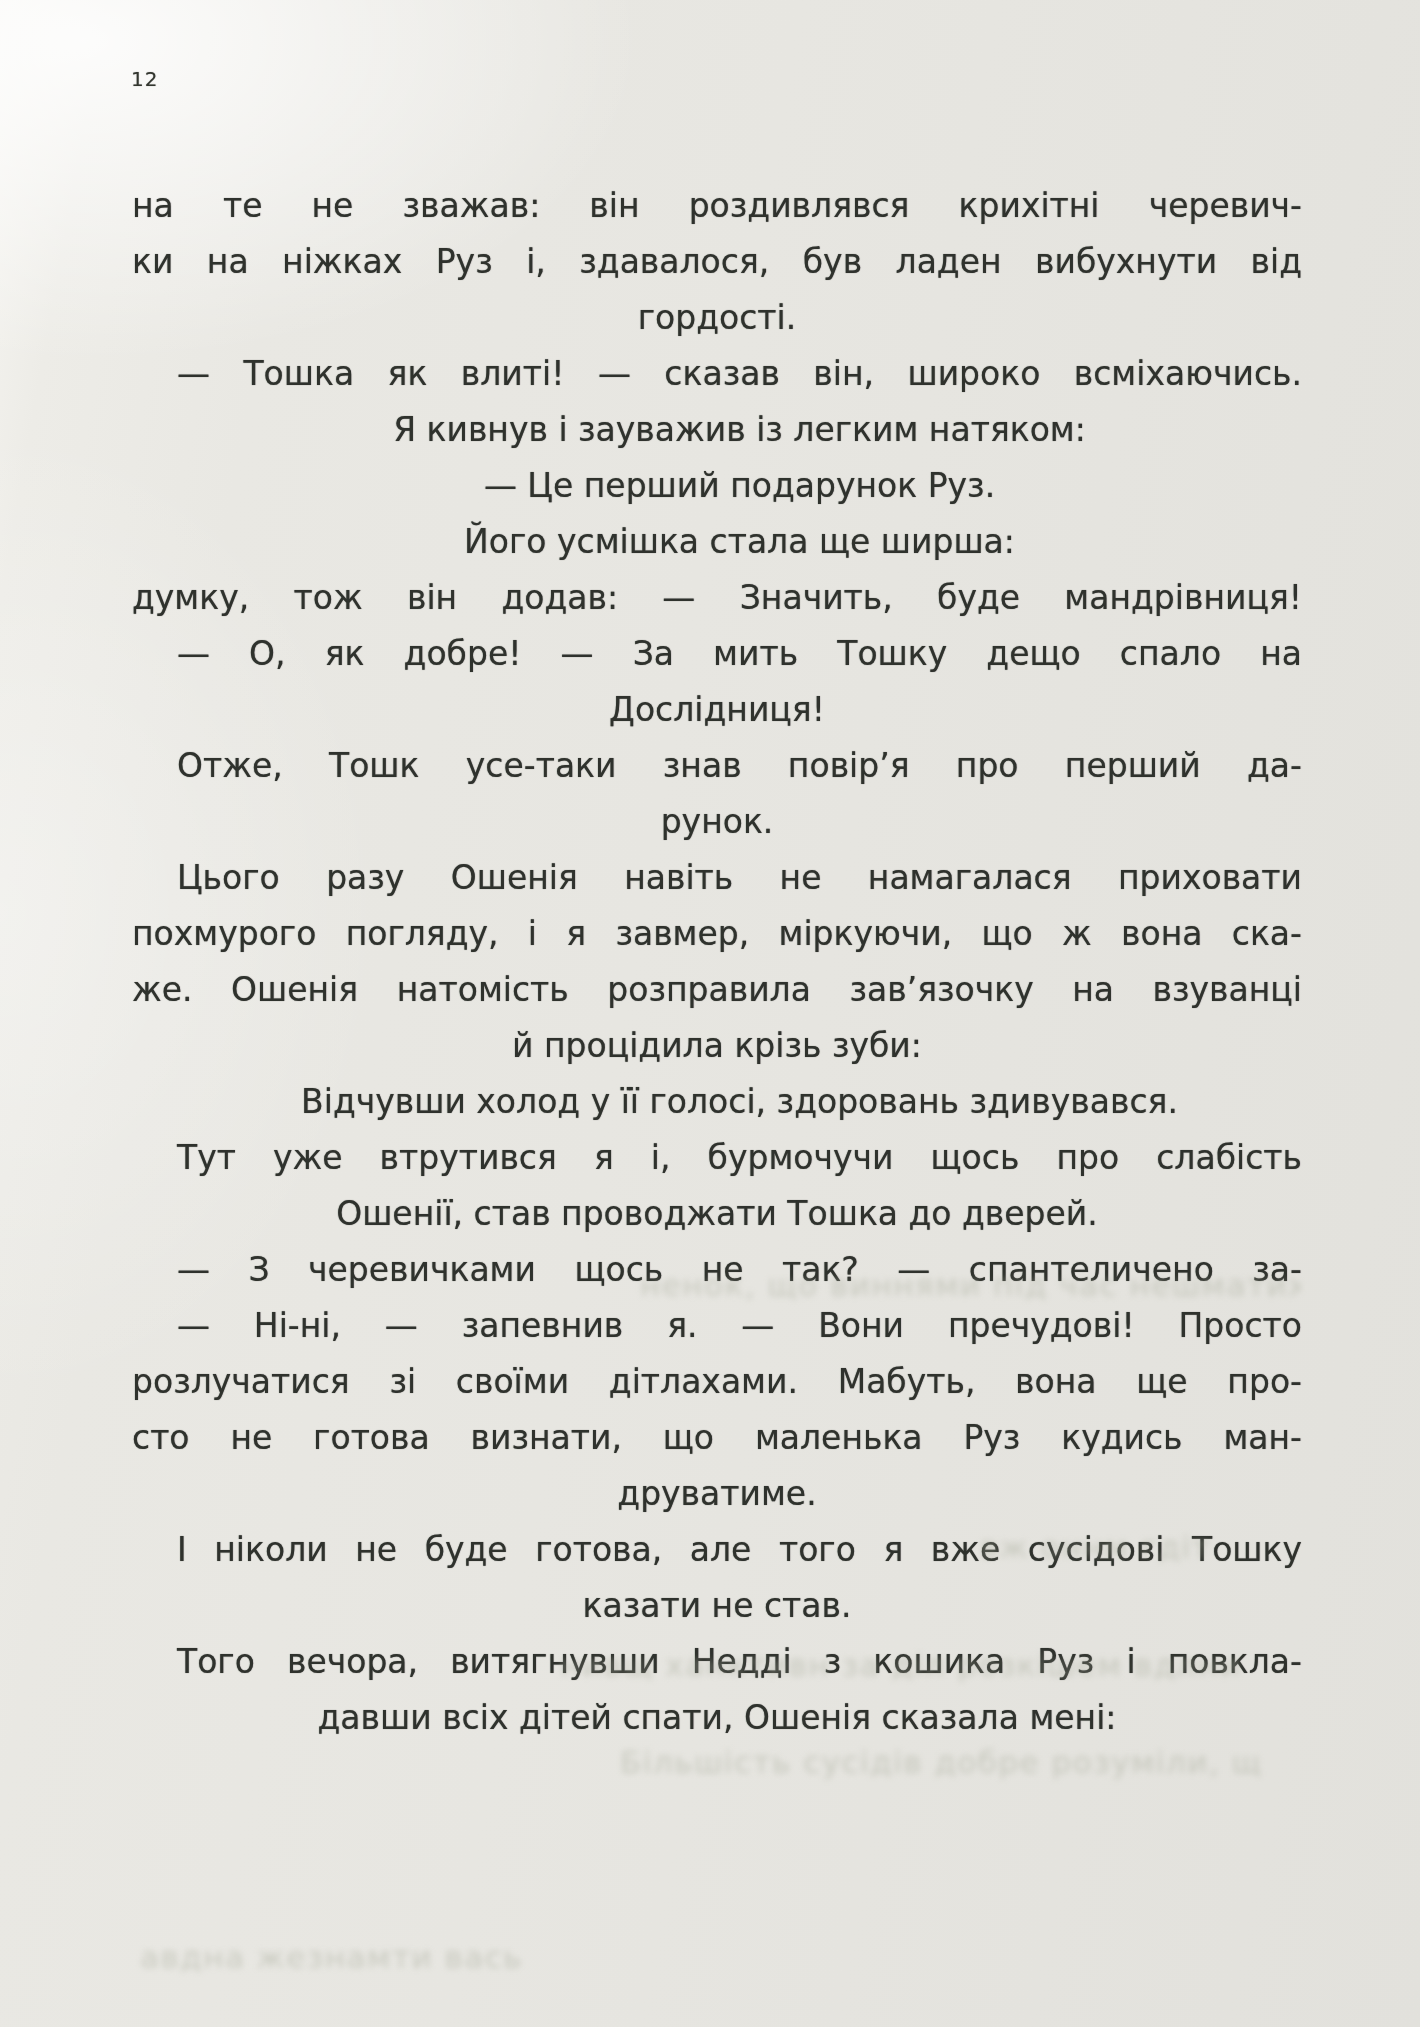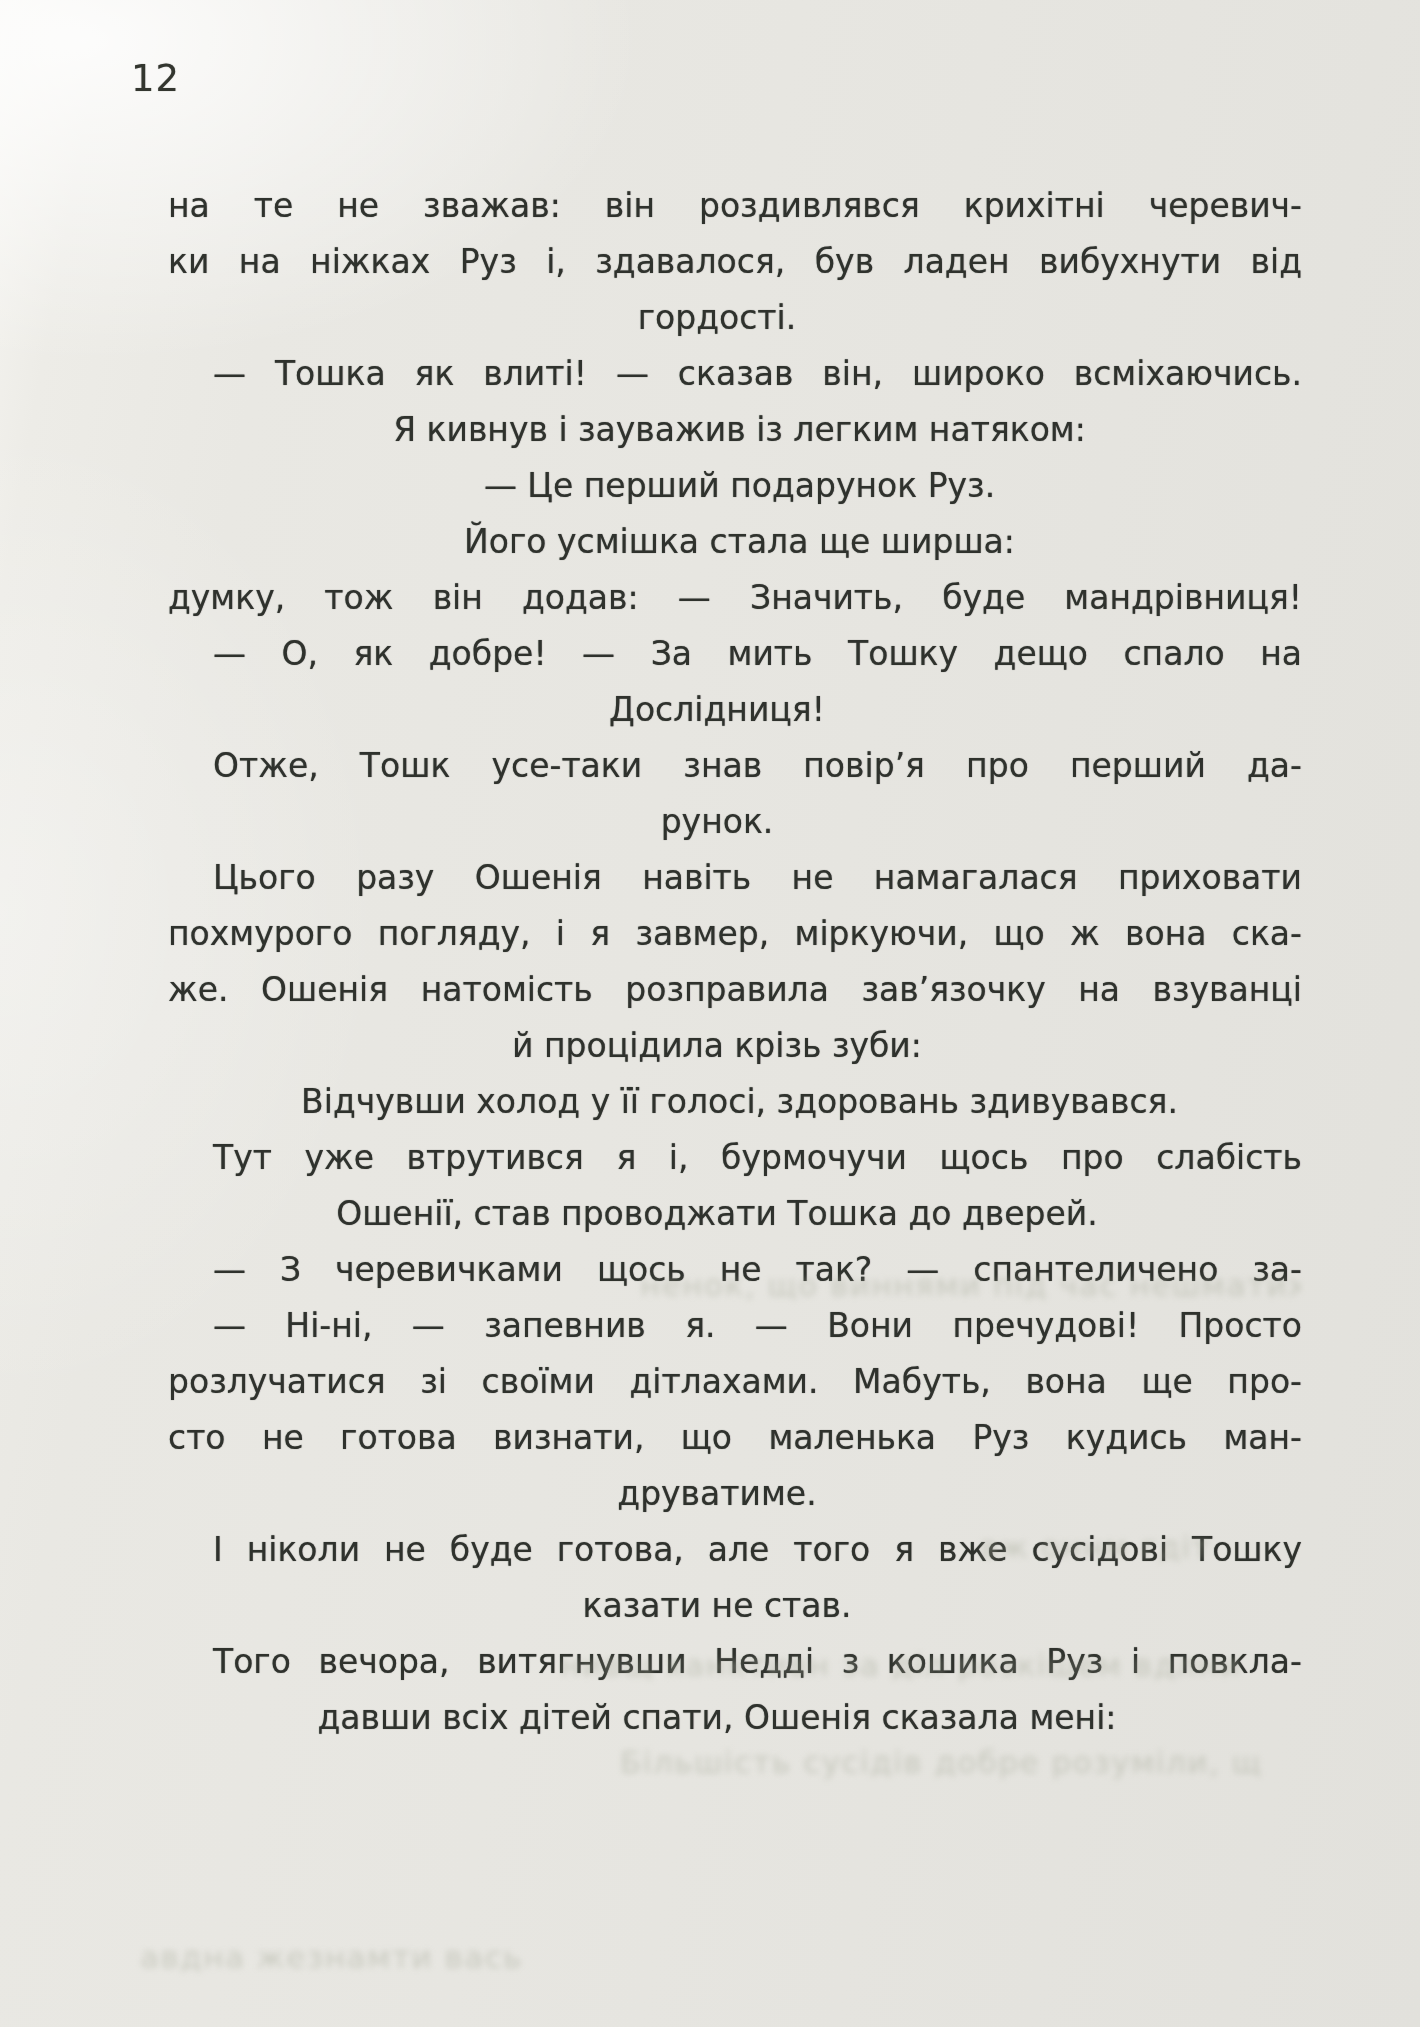--- a/index.html
+++ b/index.html
@@ -15,21 +15,21 @@
     overflow: hidden;
     background:
       radial-gradient(ellipse 900px 520px at 6% 2%, rgba(255,255,255,0.85), rgba(255,255,255,0) 62%),
       radial-gradient(ellipse 700px 900px at 0% 45%, rgba(255,255,255,0.35), rgba(255,255,255,0) 55%),
       linear-gradient(100deg, #f6f5f1 0%, #edece7 6%, #e9e8e3 18%, #e7e6e1 45%, #e4e3de 78%, #e2e1dc 100%);
   }
   .pagenum {
     position: absolute;
     left: 131px;
     top: 62px;
-    font-size: 37px;
+    font-size: 20px;
     line-height: 34px;
     color: #33362f;
     letter-spacing: 1px;
     text-shadow: 0 0 1px rgba(51,54,47,0.55);
   }
   .body-block {
     position: absolute;
     left: 132px;
     top: 178px;
     width: 1170px;
@@ -42,21 +42,20 @@
     text-align: center;
     white-space: normal;
     text-shadow:
       0 0 1px rgba(47,50,45,0.55),
       0.6px 0 0.8px rgba(110,60,110,0.10),
       -0.6px 0 0.8px rgba(40,100,60,0.10);
   }
   .tline.j {
     text-align: justify;
     text-align-last: justify;
-    margin-left: 36px;
   }
   .tline.ind {
     padding-left: 45px;
   }
   .ghost {
     position: absolute;
     font-size: 31px;
     line-height: 34px;
     color: #afb2a3;
     filter: blur(3px);

